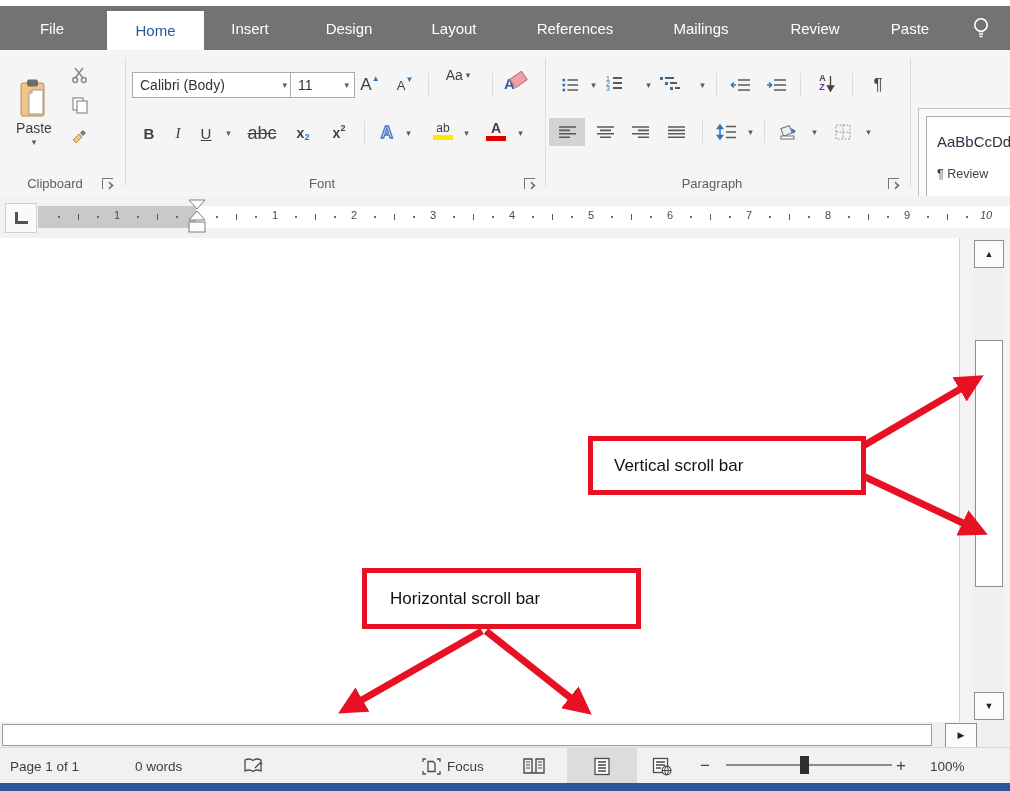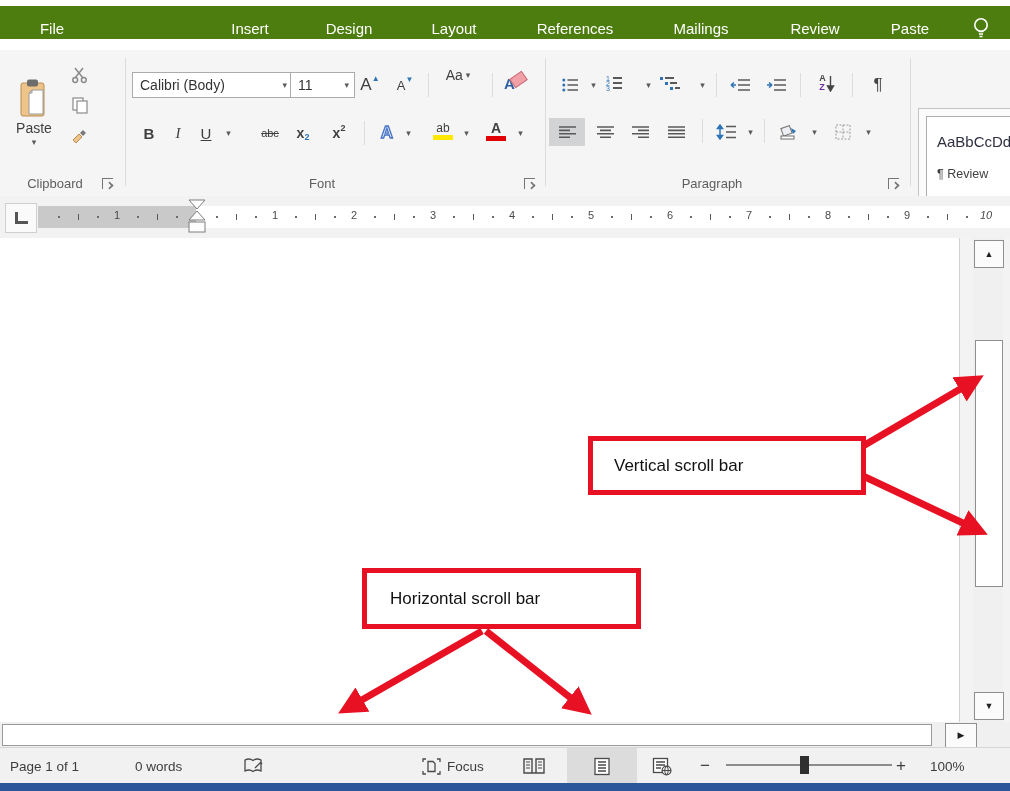--- a/index.html
+++ b/index.html
@@ -1,20 +1,20 @@
 <!DOCTYPE html>
 <html><head>
 <meta charset="utf-8">
 <style>
   html,body{margin:0;padding:0;background:#fff;}
   #root{position:relative;width:1010px;height:791px;background:#fff;overflow:hidden;
         font-family:"Liberation Sans","DejaVu Sans",sans-serif;-webkit-font-smoothing:antialiased;}
   .abs{position:absolute;}
   
-  #tabbar{position:absolute;left:0;top:6px;width:1010px;height:33px;background:#4d7c0f;}
+  #tabbar{position:absolute;left:0;top:6px;width:1010px;height:44px;background:#737373;}
   .tab{position:absolute;top:14px;transform:translateX(-50%);color:#fff;font-size:15px;white-space:nowrap;cursor:default;}
   #tab-home{position:absolute;left:107px;top:5px;width:97px;height:39px;background:#fff;color:#2b579a;
             display:flex;align-items:center;justify-content:center;font-size:15px;}
   
   #ribbon{position:absolute;left:0;top:50px;width:1010px;height:146px;background:#f5f5f6;border-bottom:1px solid #d2d2d2;}
   .vsep{position:absolute;top:8px;width:1px;height:128px;background:#dcdcdc;}
   .ssep{position:absolute;width:1px;height:24px;background:#dcdcdc;}
   .rbtn{position:absolute;display:flex;align-items:center;justify-content:center;height:26px;color:#3f3f3f;font-size:14px;}
   .cv{font-size:9px;color:#5a5a5a;margin-left:3px;line-height:1;}
   .grplabel{position:absolute;top:126px;transform:translateX(-50%);font-size:13px;color:#5e5e5e;}
@@ -68,20 +68,23 @@
   #anno-svg{position:absolute;left:0;top:0;z-index:38;pointer-events:none;}
   svg{display:block;}
 </style>
 </head>
 <body>
 
 <div id="root">
 
   <div id="tabbar">
     <span class="tab" style="left:52px">File</span>
+    <div id="tab-home">
+        <span>Home</span>
+      </div>
     <span class="tab" style="left:250px">Insert</span>
     <span class="tab" style="left:349px">Design</span>
     <span class="tab" style="left:454px">Layout</span>
     <span class="tab" style="left:575px">References</span>
     <span class="tab" style="left:701px">Mailings</span>
     <span class="tab" style="left:815px">Review</span>
     <span class="tab" style="left:910px">Paste</span>
     <span class="abs" style="left:968px;top:8px">
       <svg width="26" height="28" viewBox="0 0 26 28" fill="none" stroke="#fff" stroke-width="1.6">
         <circle cx="13" cy="11" r="6.2"></circle>
@@ -167,21 +170,21 @@
       </div>
     <div class="rbtn" style="left:166px;top:70px;width:24px;font-style:italic;font-family:'Liberation Serif',serif;font-size:15px">
         <span>I</span>
       </div>
     <div class="rbtn" style="left:194px;top:70px;width:24px;text-decoration:underline;font-size:15px">
         <span>U</span>
       </div>
     <div class="rbtn" style="left:220px;top:70px;width:14px">
         <span class="cv">▾</span>
       </div>
-    <div class="rbtn" style="left:252px;top:70px;width:36px;text-decoration:line-through;font-size:11px">
+    <div class="rbtn" style="left:244px;top:70px;width:36px;text-decoration:line-through;font-size:18px">
         <span>abc</span>
       </div>
     <div class="rbtn" style="left:288px;top:70px;width:30px;font-weight:bold">
       <span>x</span>
         <span style="font-size:9px;color:#2e74b5;position:relative;top:4px">2</span>
     </div>
     <div class="rbtn" style="left:324px;top:70px;width:30px;font-weight:bold">
       <span>x</span>
         <span style="font-size:9px;position:relative;top:-5px">2</span>
     </div>

